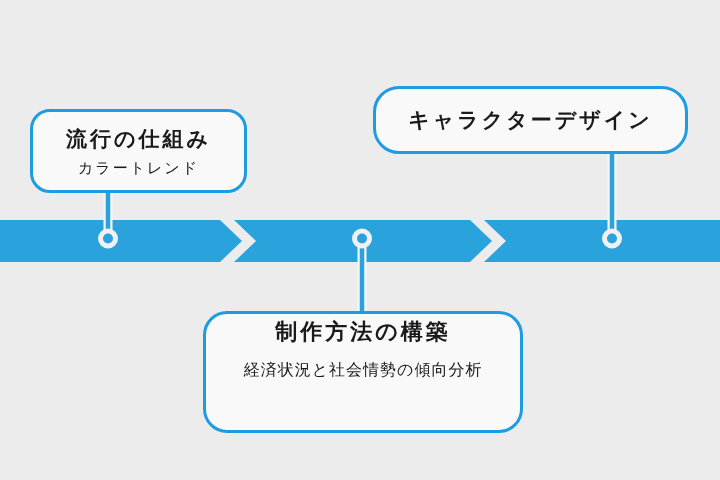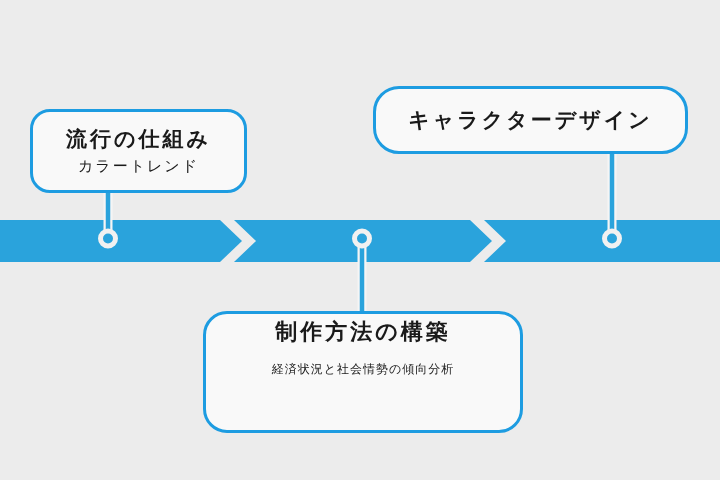--- a/index.html
+++ b/index.html
@@ -53,24 +53,23 @@
     letter-spacing: 3px;
     line-height: 28px;
     white-space: nowrap;
   }
   .callout-sub {
     font-size: 15px;
     letter-spacing: 2px;
     line-height: 20px;
     margin-top: 5px;
     white-space: nowrap;
-    font-family: Liberation Mono, monospace;
   }
   .callout-detail {
-    font-size: 12px;
+    font-size: 16px;
     letter-spacing: 1px;
     line-height: 31px;
     white-space: nowrap;
   }
   .box-trend {
     left: 30px;
     top: 73px;
     width: 217px;
     height: 84px;
     border-radius: 20px;

